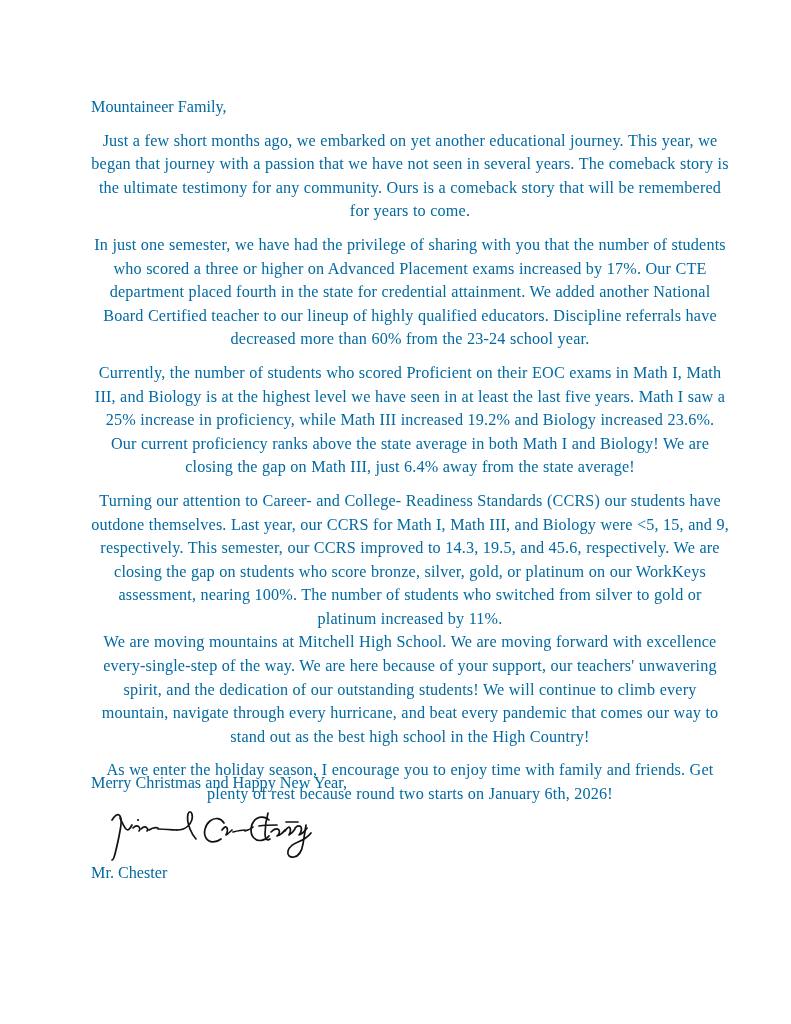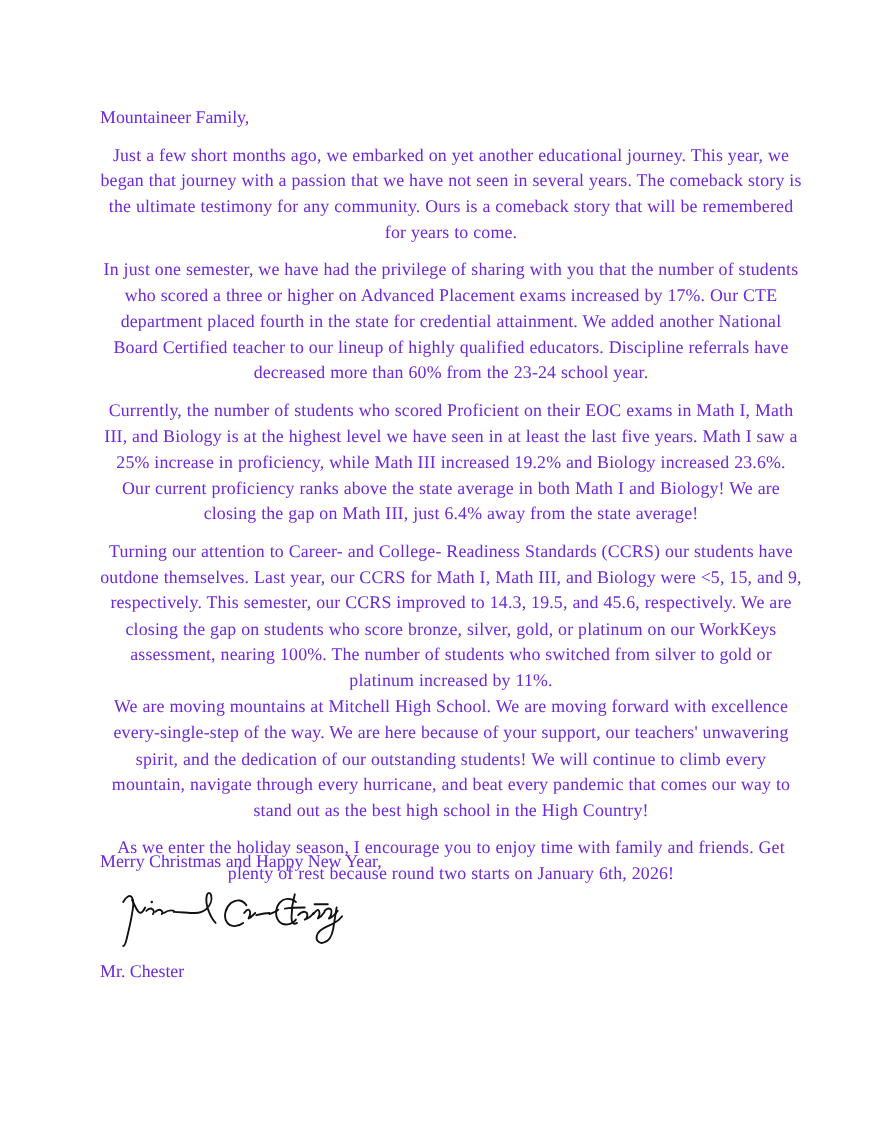--- a/index.html
+++ b/index.html
@@ -7,21 +7,21 @@
     padding: 0;
     background: #ffffff;
   }
   .page {
     position: relative;
     width: 791px;
     height: 1024px;
     background: #ffffff;
     overflow: hidden;
     font-family: "Liberation Serif", "DejaVu Serif", serif;
-    color: #6d28d9;
+    color: #0369a1;
   }
   .letter-body {
     position: absolute;
     left: 91px;
     top: 96px;
     width: 638px;
   }
   .para {
     font-size: 16.2px;
     line-height: 23.6px;
@@ -55,21 +55,21 @@
     height: 58px;
   }
   .signature-wrap svg {
     display: block;
     width: 210px;
     height: 58px;
   }
   .signer-name {
     font-size: 16.2px;
     line-height: 23.6px;
-    margin: 10px 0 0 0;
+    margin: 0 0 0 0;
   }
 </style>
 </head>
 <body>
 
 <div class="page">
 
   <div class="letter-body">
 
     <p class="salutation">Mountaineer Family,</p>

